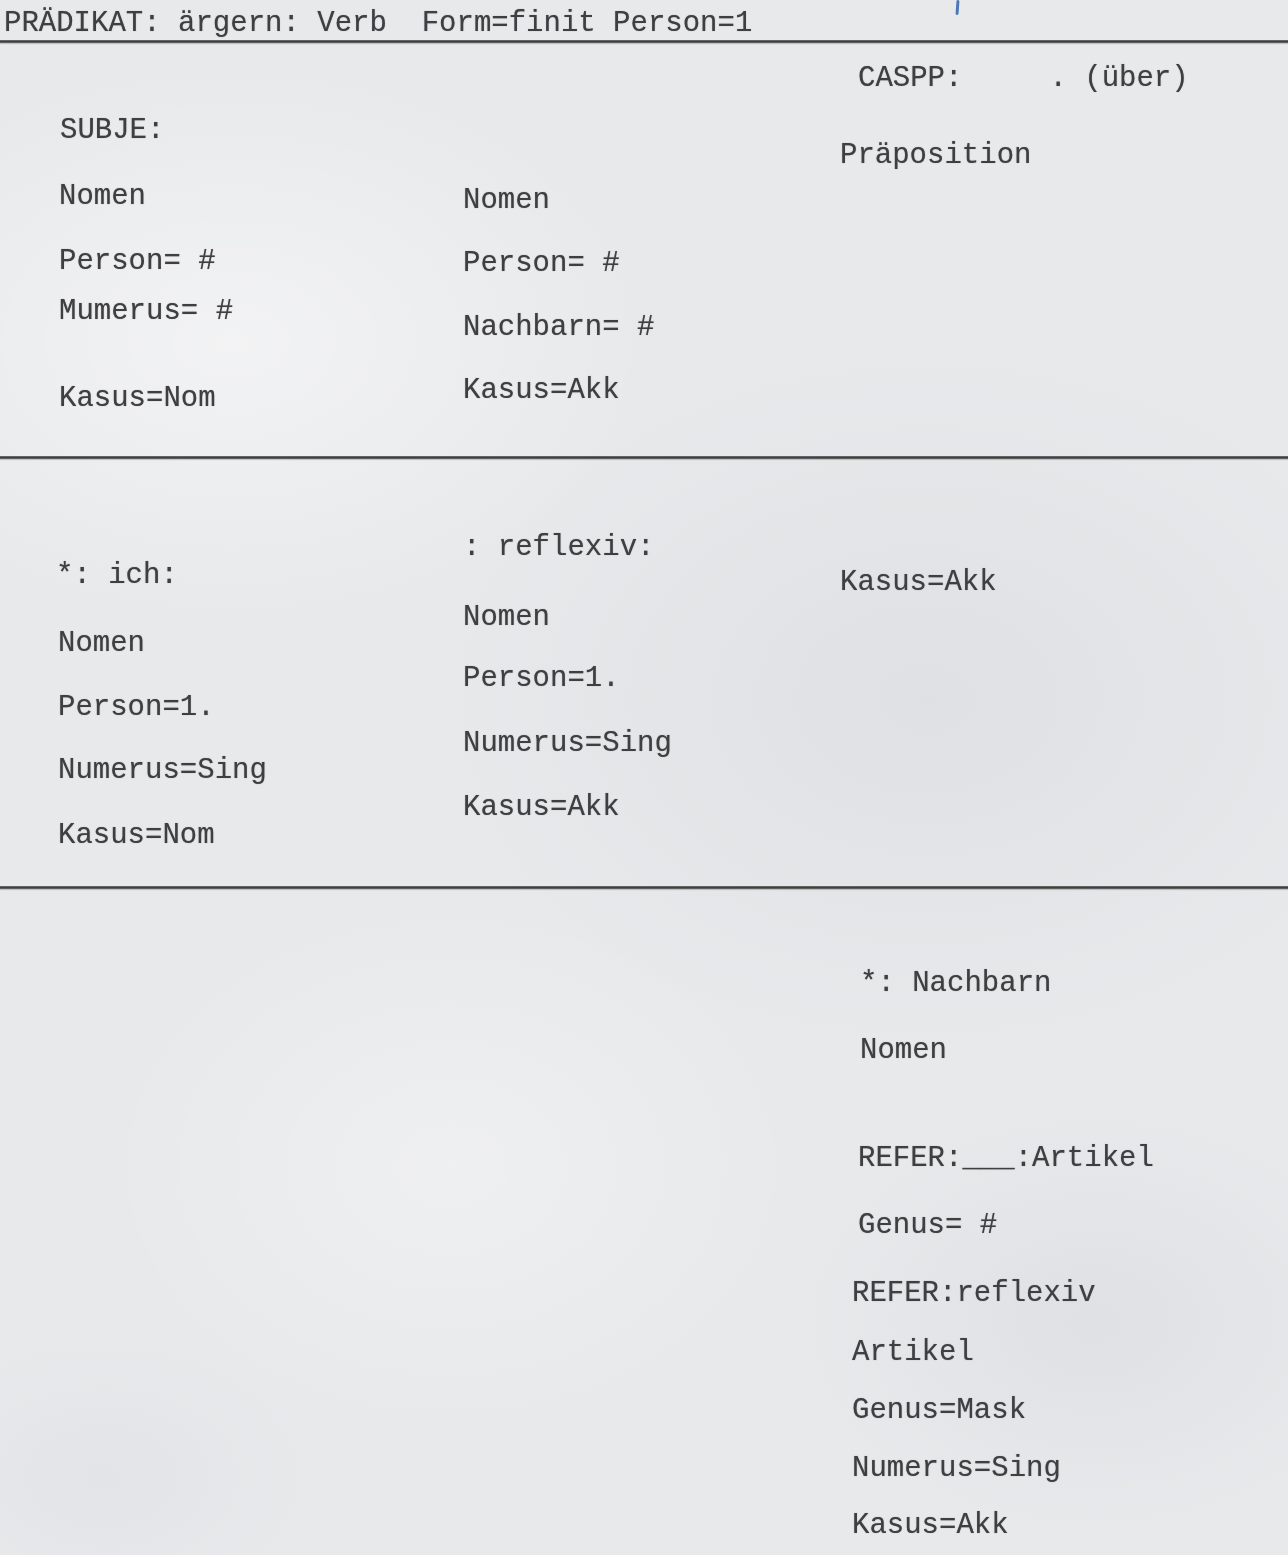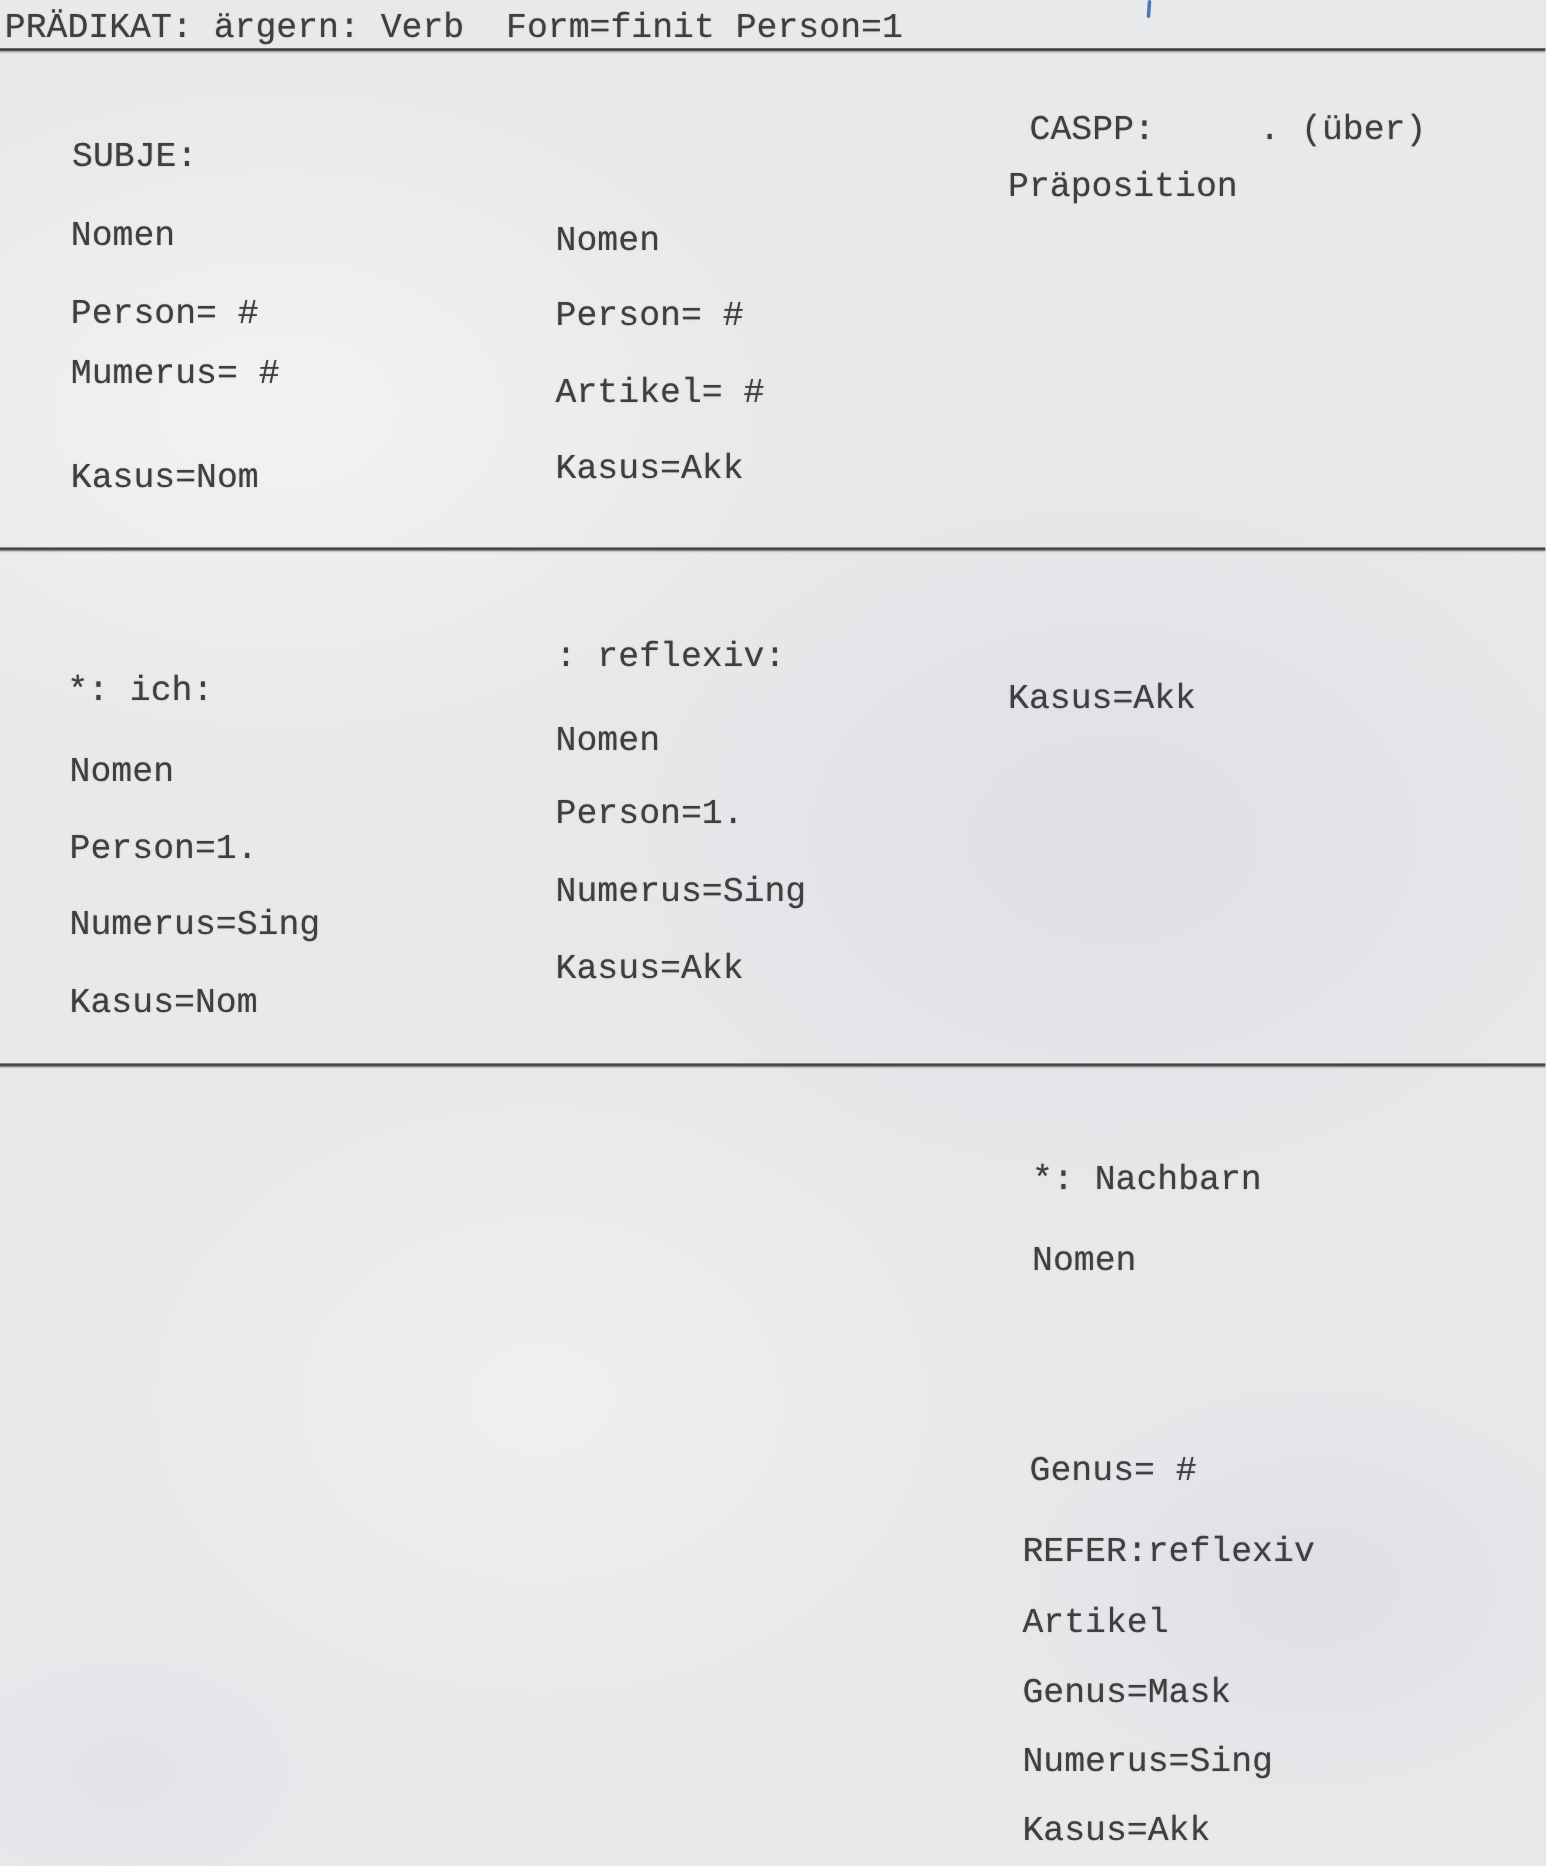--- a/index.html
+++ b/index.html
@@ -49,24 +49,24 @@
   <div class="rule" style="top:40px"></div>
 
   <span class="t" style="left:60px;top:114px">SUBJE:</span>
   <span class="t" style="left:59px;top:180px">Nomen</span>
   <span class="t" style="left:59px;top:245px">Person= #</span>
   <span class="t" style="left:59px;top:295px">Mumerus= #</span>
   <span class="t" style="left:59px;top:382px">Kasus=Nom</span>
 
   <span class="t" style="left:463px;top:184px">Nomen</span>
   <span class="t" style="left:463px;top:247px">Person= #</span>
-  <span class="t" style="left:463px;top:311px">Artikel= #</span>
+  <span class="t" style="left:463px;top:311px">Nachbarn= #</span>
   <span class="t" style="left:463px;top:374px">Kasus=Akk</span>
 
-  <span class="t" style="left:858px;top:92px">CASPP:     . (über)</span>
+  <span class="t" style="left:858px;top:62px">CASPP:     . (über)</span>
   <span class="t" style="left:840px;top:139px">Präposition</span>
 
   <div class="rule" style="top:456px"></div>
 
   <span class="t" style="left:56px;top:559px">*: ich:</span>
   <span class="t" style="left:58px;top:627px">Nomen</span>
   <span class="t" style="left:58px;top:691px">Person=1.</span>
   <span class="t" style="left:58px;top:754px">Numerus=Sing</span>
   <span class="t" style="left:58px;top:819px">Kasus=Nom</span>
 
@@ -75,20 +75,21 @@
   <span class="t" style="left:463px;top:662px">Person=1.</span>
   <span class="t" style="left:463px;top:727px">Numerus=Sing</span>
   <span class="t" style="left:463px;top:791px">Kasus=Akk</span>
 
   <span class="t" style="left:840px;top:566px">Kasus=Akk</span>
 
   <div class="rule" style="top:886px"></div>
 
   <span class="t" style="left:860px;top:967px">*: Nachbarn</span>
   <span class="t" style="left:860px;top:1034px">Nomen</span>
+  <span class="t" style="left:858px;top:1142px">REFER:___:Artikel</span>
   <span class="t" style="left:858px;top:1209px">Genus= #</span>
   <span class="t" style="left:852px;top:1277px">REFER:reflexiv</span>
   <span class="t" style="left:852px;top:1336px">Artikel</span>
   <span class="t" style="left:852px;top:1394px">Genus=Mask</span>
   <span class="t" style="left:852px;top:1452px">Numerus=Sing</span>
   <span class="t" style="left:852px;top:1509px">Kasus=Akk</span>
 
 </div>
 
 </body></html>

